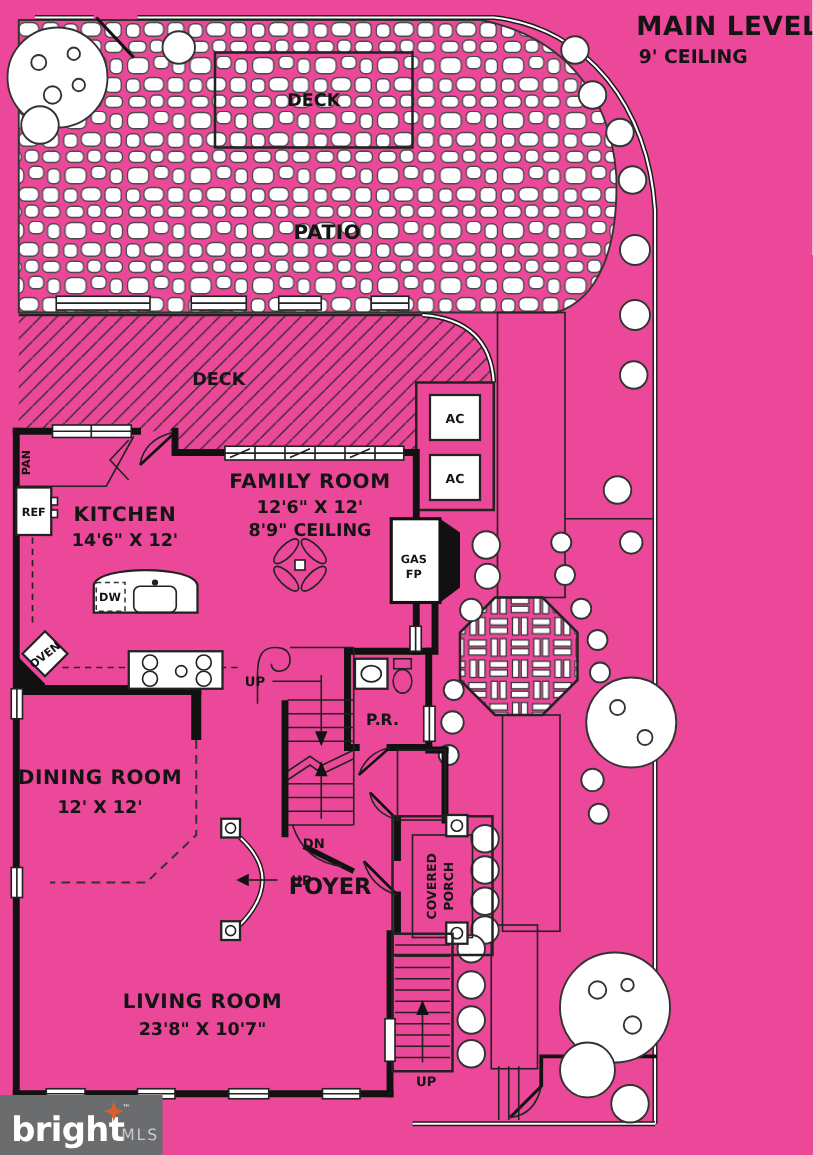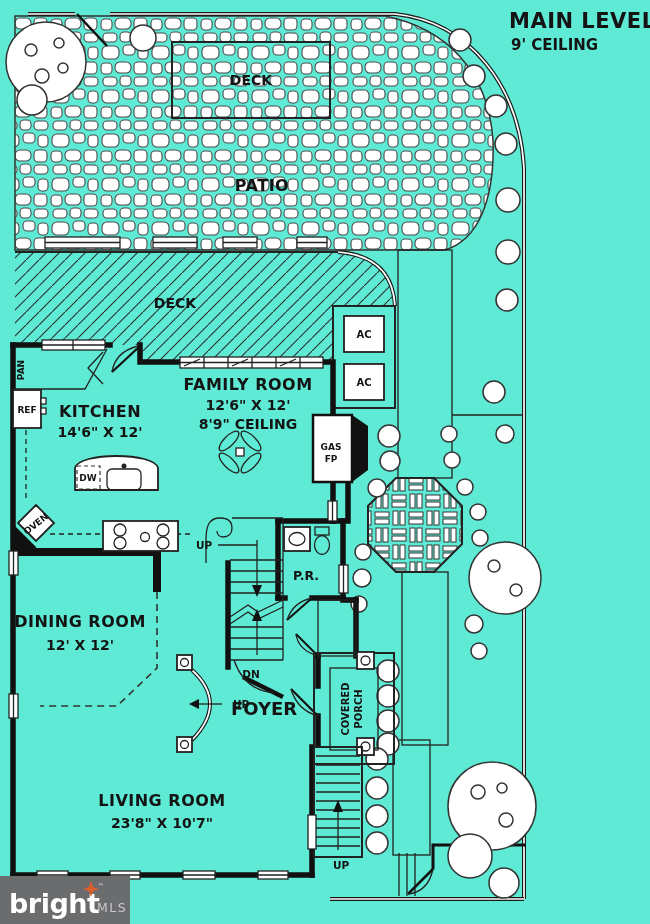--- a/index.html
+++ b/index.html
@@ -1,16 +1,16 @@
 <!DOCTYPE html>
 <html><head>
 <meta charset="utf-8">
 <style>
   html,body{margin:0;padding:0;background:#fff;}
-  .stage{position:relative;width:650px;height:924px;background:#5eead4;overflow:hidden;}
+  .stage{position:relative;width:650px;height:924px;background:#ec4899;overflow:hidden;}
   svg{position:absolute;left:0;top:0;}
   text{font-family:"DejaVu Sans","Liberation Sans",sans-serif;fill:#141414;}
   .room{font-size:16px;font-weight:600;letter-spacing:.5px;}
   .dims{font-size:14px;font-weight:600;}
   .small{font-size:10px;font-weight:600;}
   .tiny{font-size:9px;font-weight:600;}
   .stair{font-size:10.5px;font-weight:600;}
   .title{font-size:21px;font-weight:bold;letter-spacing:.5px;}
   .subtitle{font-size:15px;font-weight:600;}
   .wall{stroke:#111;stroke-width:5.5;fill:none;stroke-linecap:square;}

